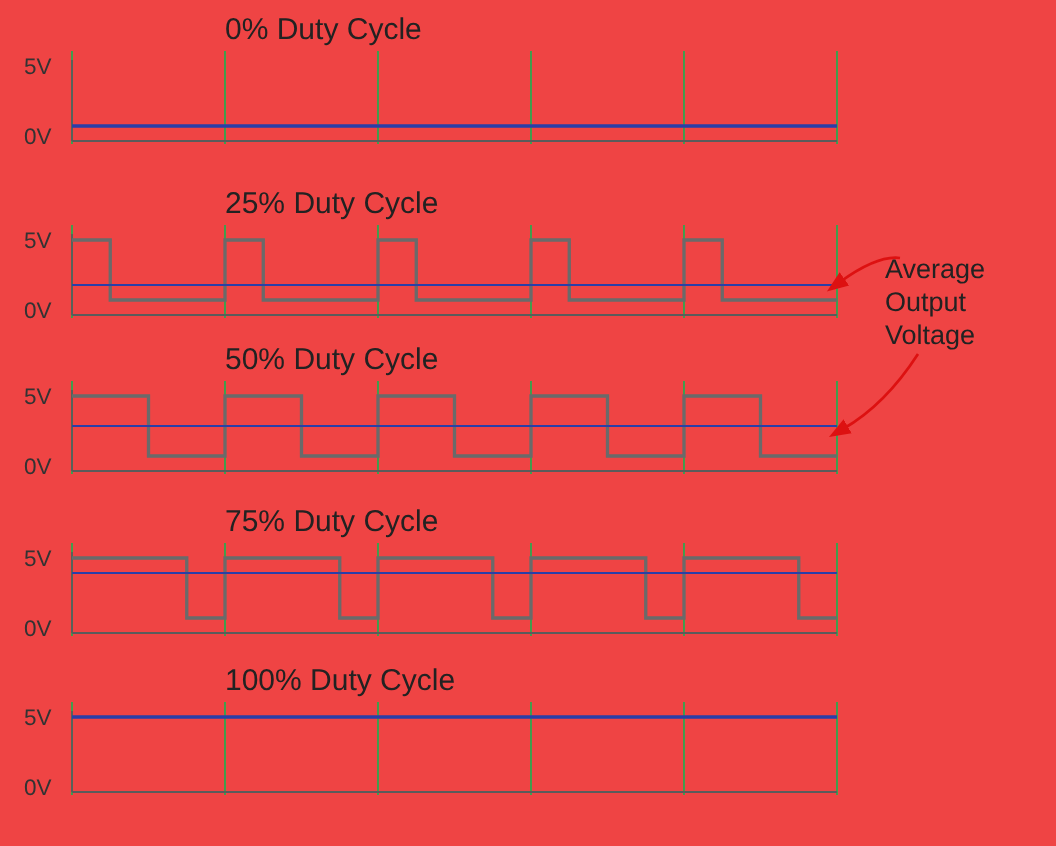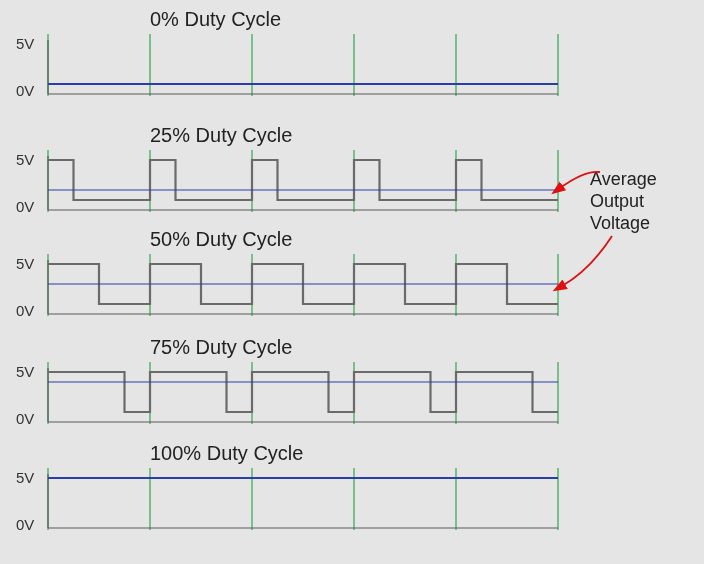--- a/index.html
+++ b/index.html
@@ -1,16 +1,16 @@
 <!DOCTYPE html>
 <html><head>
 <meta charset="utf-8">
 <style>
   html,body{margin:0;padding:0;background:#fff;font-family:"Segoe UI",Arial,sans-serif}
-  #wrap{position:relative;width:704px;height:564px;background:#e5e5e5}
+  #wrap{position:relative;width:704px;height:564px;background:#ef4444}
   svg{position:absolute;left:0;top:0}
   .title{font-size:20px;fill:#222}
   .ylab{font-size:15px;fill:#333}
   .ann{font-size:18px;fill:#222}
   .axis{stroke:#5b5b5b;stroke-width:1.2;fill:none}
   .wave{stroke:#6a6a6a;stroke-width:2.2;fill:none;stroke-linejoin:miter}
   .avg{stroke:#2a3ea8;stroke-width:1.2;fill:none}
   .thickblue{stroke:#2a3ea8;stroke-width:2.2;fill:none}
   .grid{stroke:#2fa74e;stroke-width:1.2}
   .arrow{stroke:#d11;stroke-width:1.8;fill:none}

